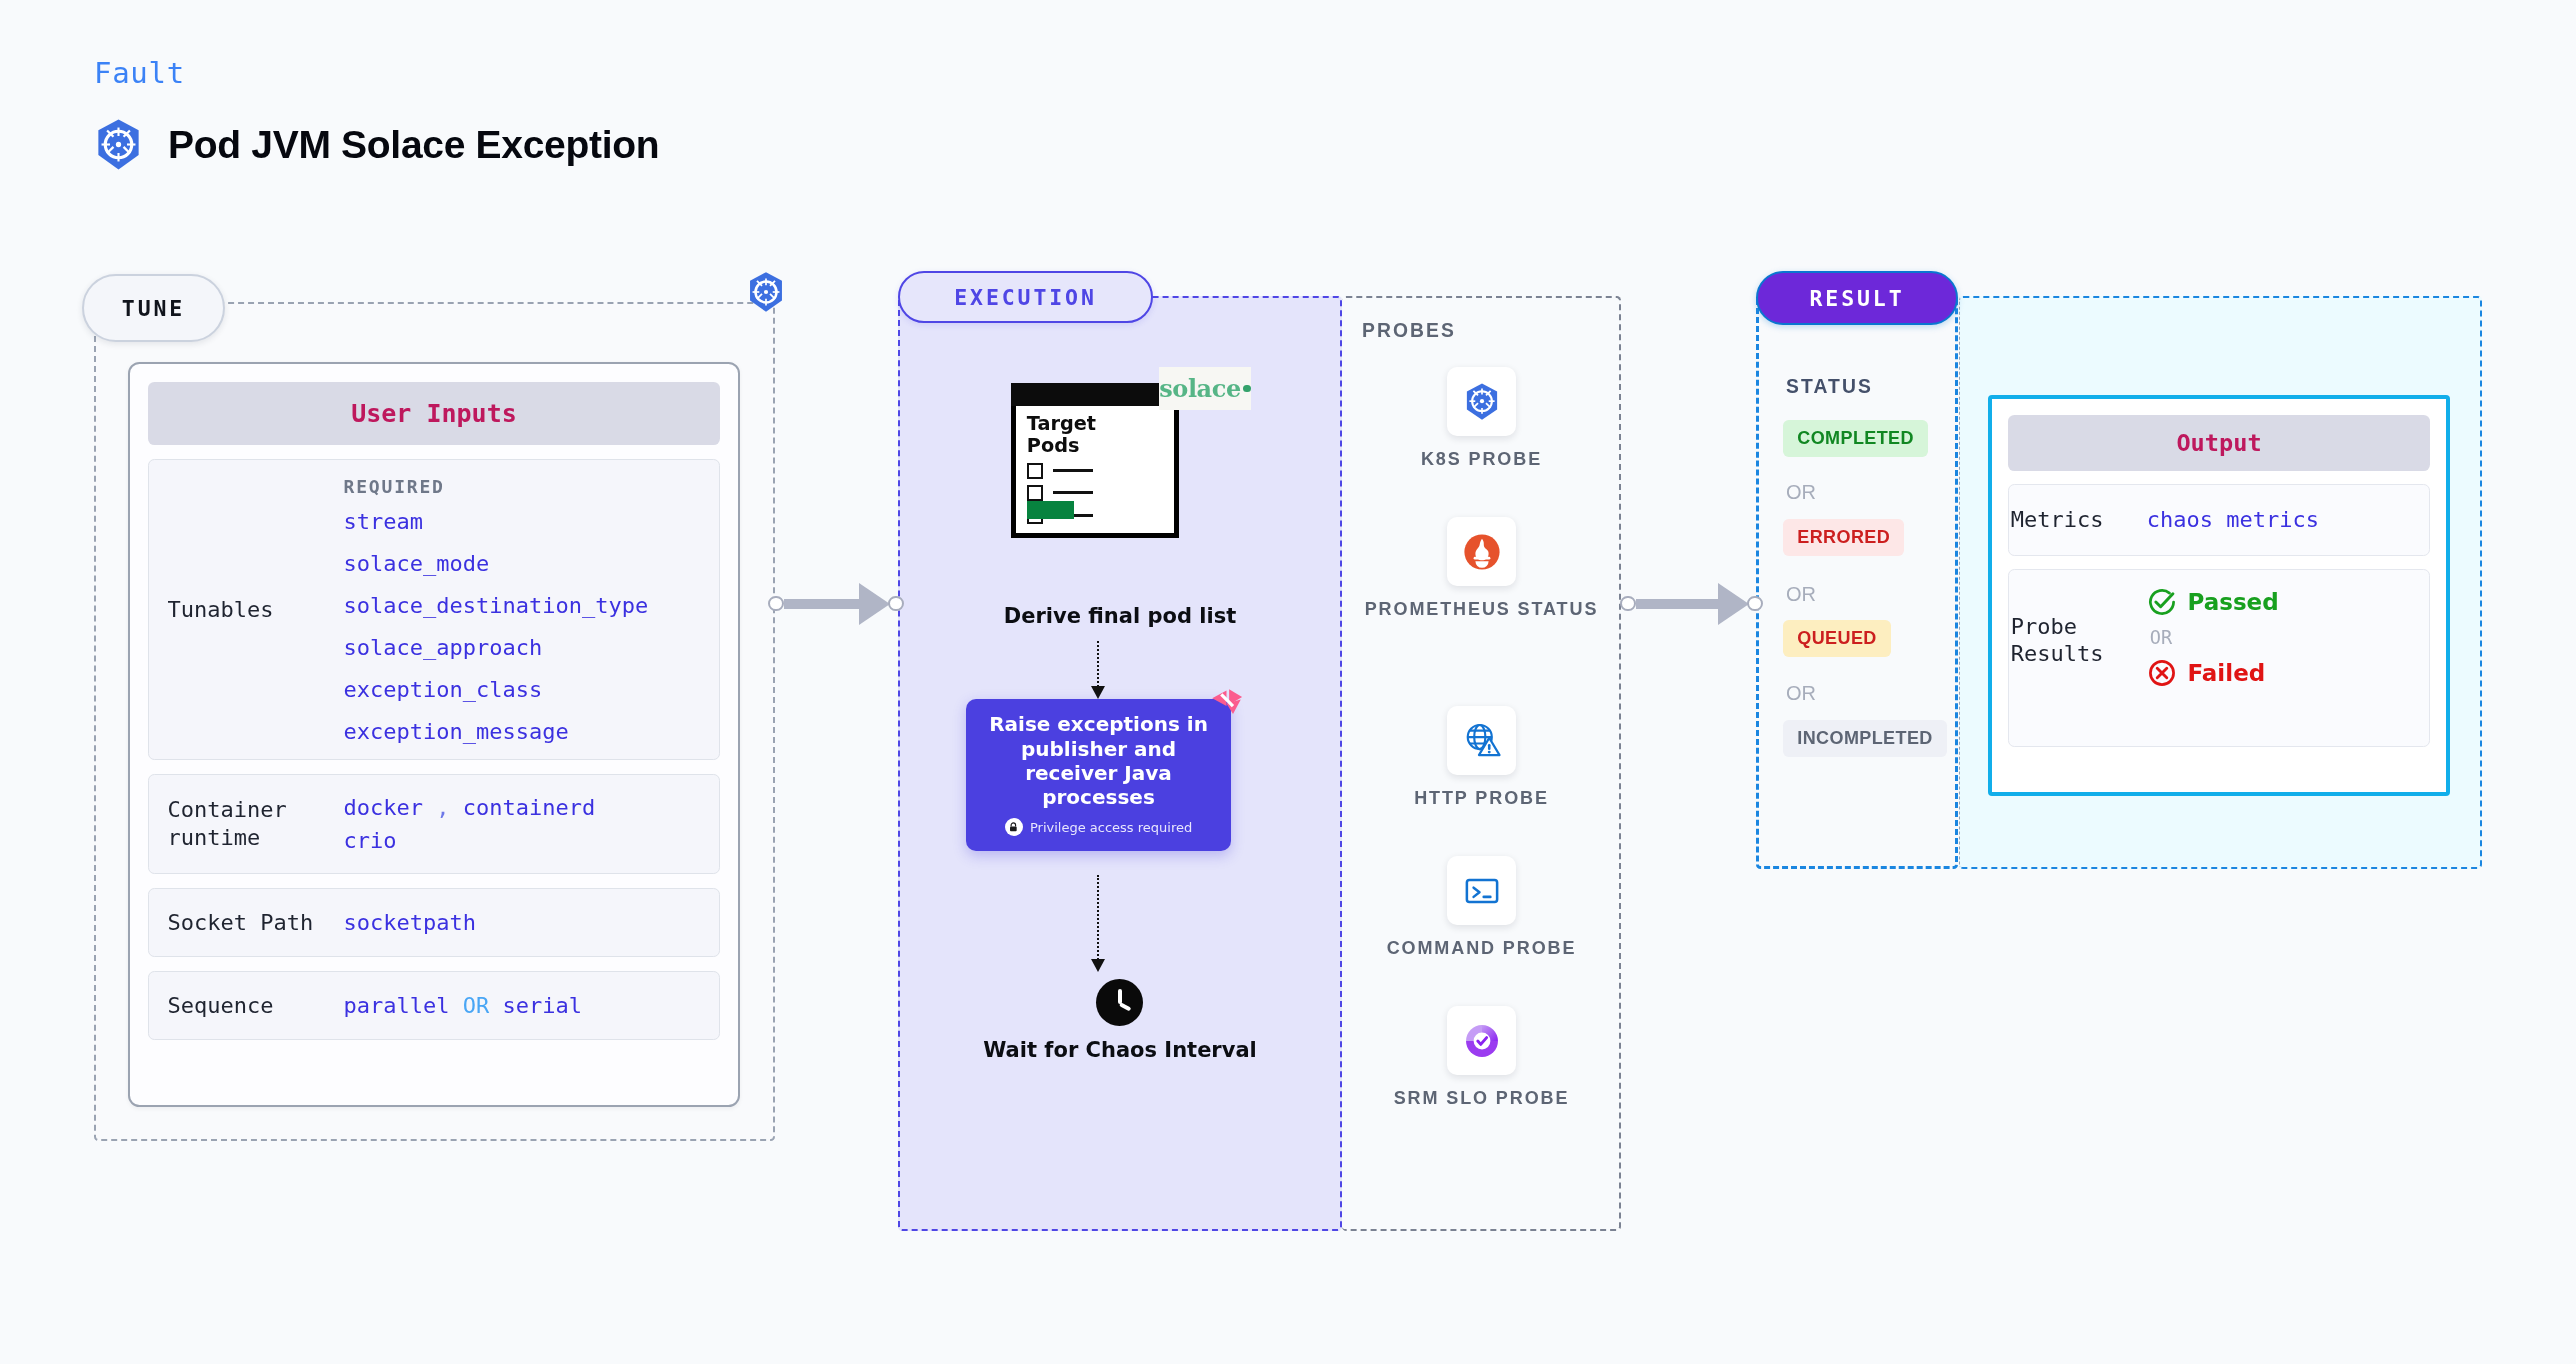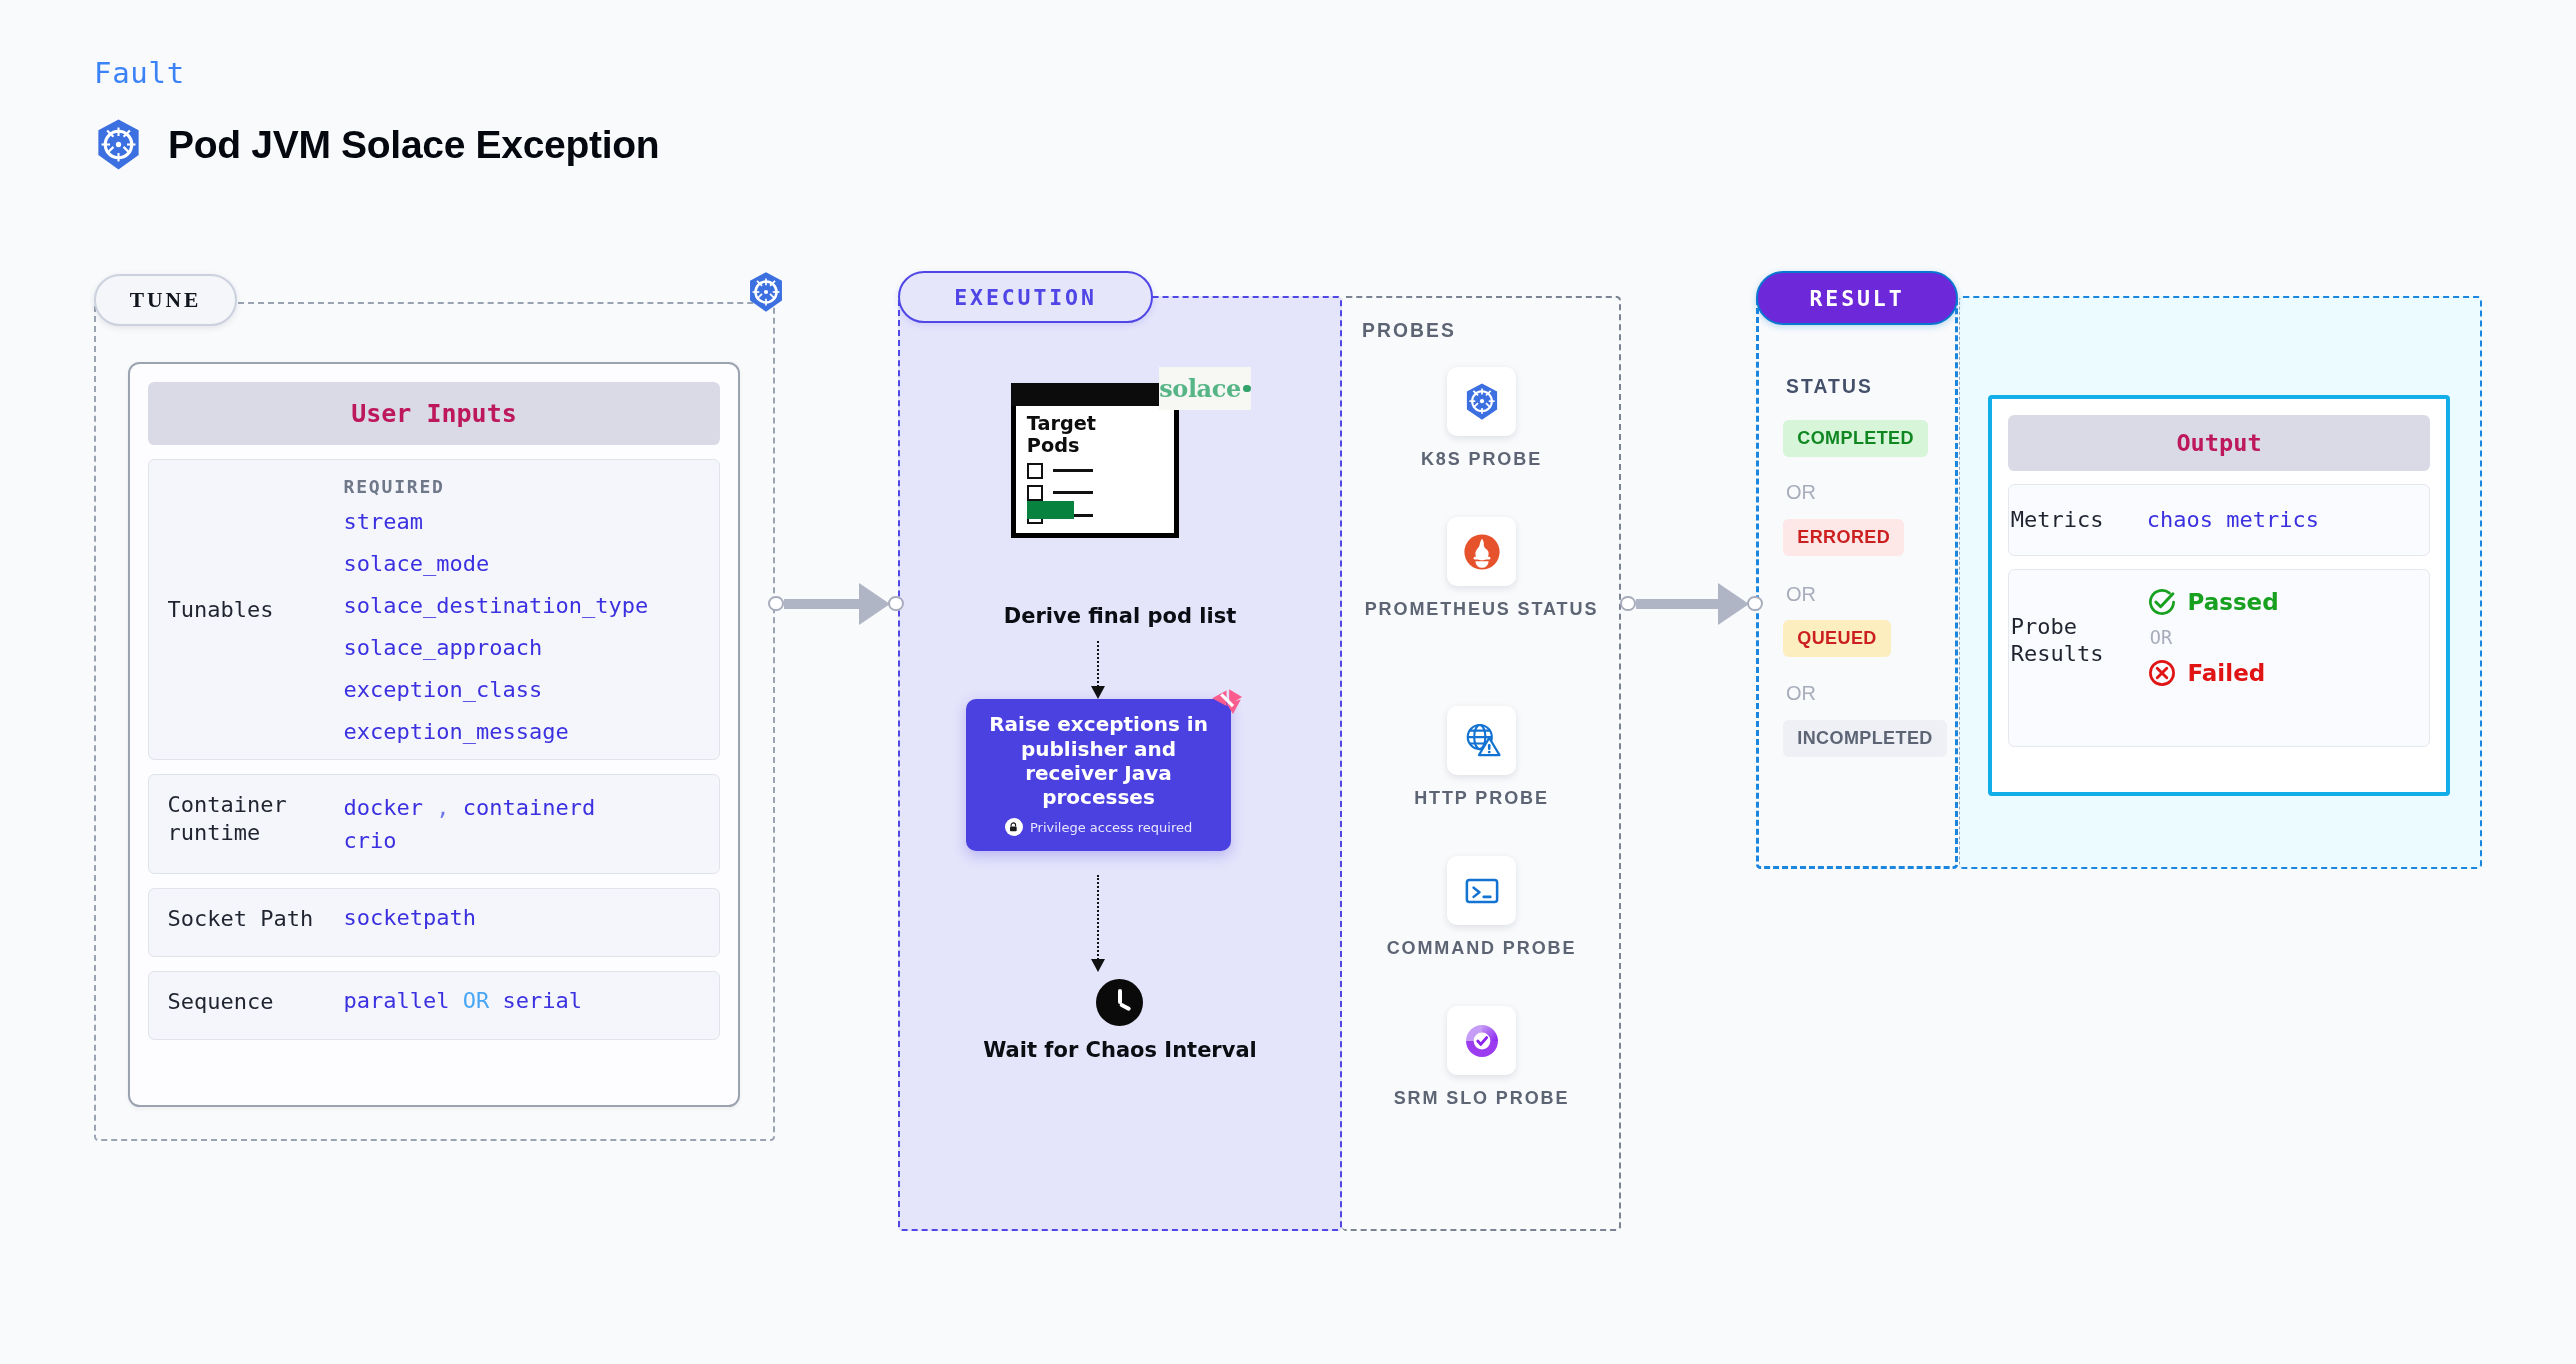--- a/index.html
+++ b/index.html
@@ -48,21 +48,21 @@
     background: #fdfdff; border: 2.9px solid #9ba3b1; border-radius: 11.5px;
     box-shadow: 0 1.4px 4.3px rgba(15,23,42,.05);
   }
   .ui-head {
     margin: 18px 18px 0 18px; height: 63px; border-radius: 6.4px;
     background: #d9dae6; display: flex; align-items: center; justify-content: center;
     font-family: "DejaVu Sans Mono", monospace; font-size: 25px; font-weight: 700; color: #be185d;
   }
   .tune-row {
     margin: 14.3px 18px 0 18px; border: 1.4px solid #dfe3ea; border-radius: 6.4px;
-    background: #f5f6fb; display: flex; padding: 15.8px 18.6px;
+    background: #f5f6fb; display: flex; align-items: center; padding: 15.8px 18.6px;
   }
   .tune-label {
     width: 176px; flex: 0 0 176px;
     font-family: "DejaVu Sans Mono", monospace; font-size: 22px; color: #1f2430; line-height: 1.28;
   }
   .tune-vals { flex: 1; font-family: "DejaVu Sans Mono", monospace; font-size: 22px; }
   .val { color: #3b31e0; }
   .val-or { color: #49a6f5; }
   .val-sep { color: #6d78e8; }
   .req-cap {
@@ -238,21 +238,21 @@
           <path d="M58 56l3-3 12 12-3 3z"></path>
         <path d="M73 25l-3-3-12 12 3 3z"></path>
           <path d="M42 56l-3-3-12 12 3 3z"></path>
         <path d="M50 22a28 28 0 100 56 28 28 0 000-56zm0 6a22 22 0 110 44 22 22 0 010-44z"></path>
       </g>
     </svg>
     <div class="hdr-title">Pod JVM Solace Exception</div>
   </div>
 
   <div class="dash-box" id="tune-dash"></div>
-  <div class="stage-pill pill-tune" style="left:94px;top:274px;width:143px;height:52px;font-family:Liberation Serif, serif;">TUNE</div>
+  <div class="stage-pill pill-tune" style="left:82px;top:274px;width:143px;height:68px;">TUNE</div>
   <svg class="k8s-mini" viewBox="0 0 100 100">
     <polygon points="50,3 88,23 88,70 50,97 12,70 12,23" fill="#3c6fe0"></polygon>
     <g fill="#fff">
       <circle cx="50" cy="50" r="5"></circle>
       <path d="M48 18h4v16h-4z"></path>
         <path d="M48 66h4v16h-4z"></path>
       <path d="M18 48h16v4H18z"></path>
         <path d="M66 48h16v4H66z"></path>
       <path d="M27 25l3-3 12 12-3 3z"></path>
         <path d="M58 56l3-3 12 12-3 3z"></path>

